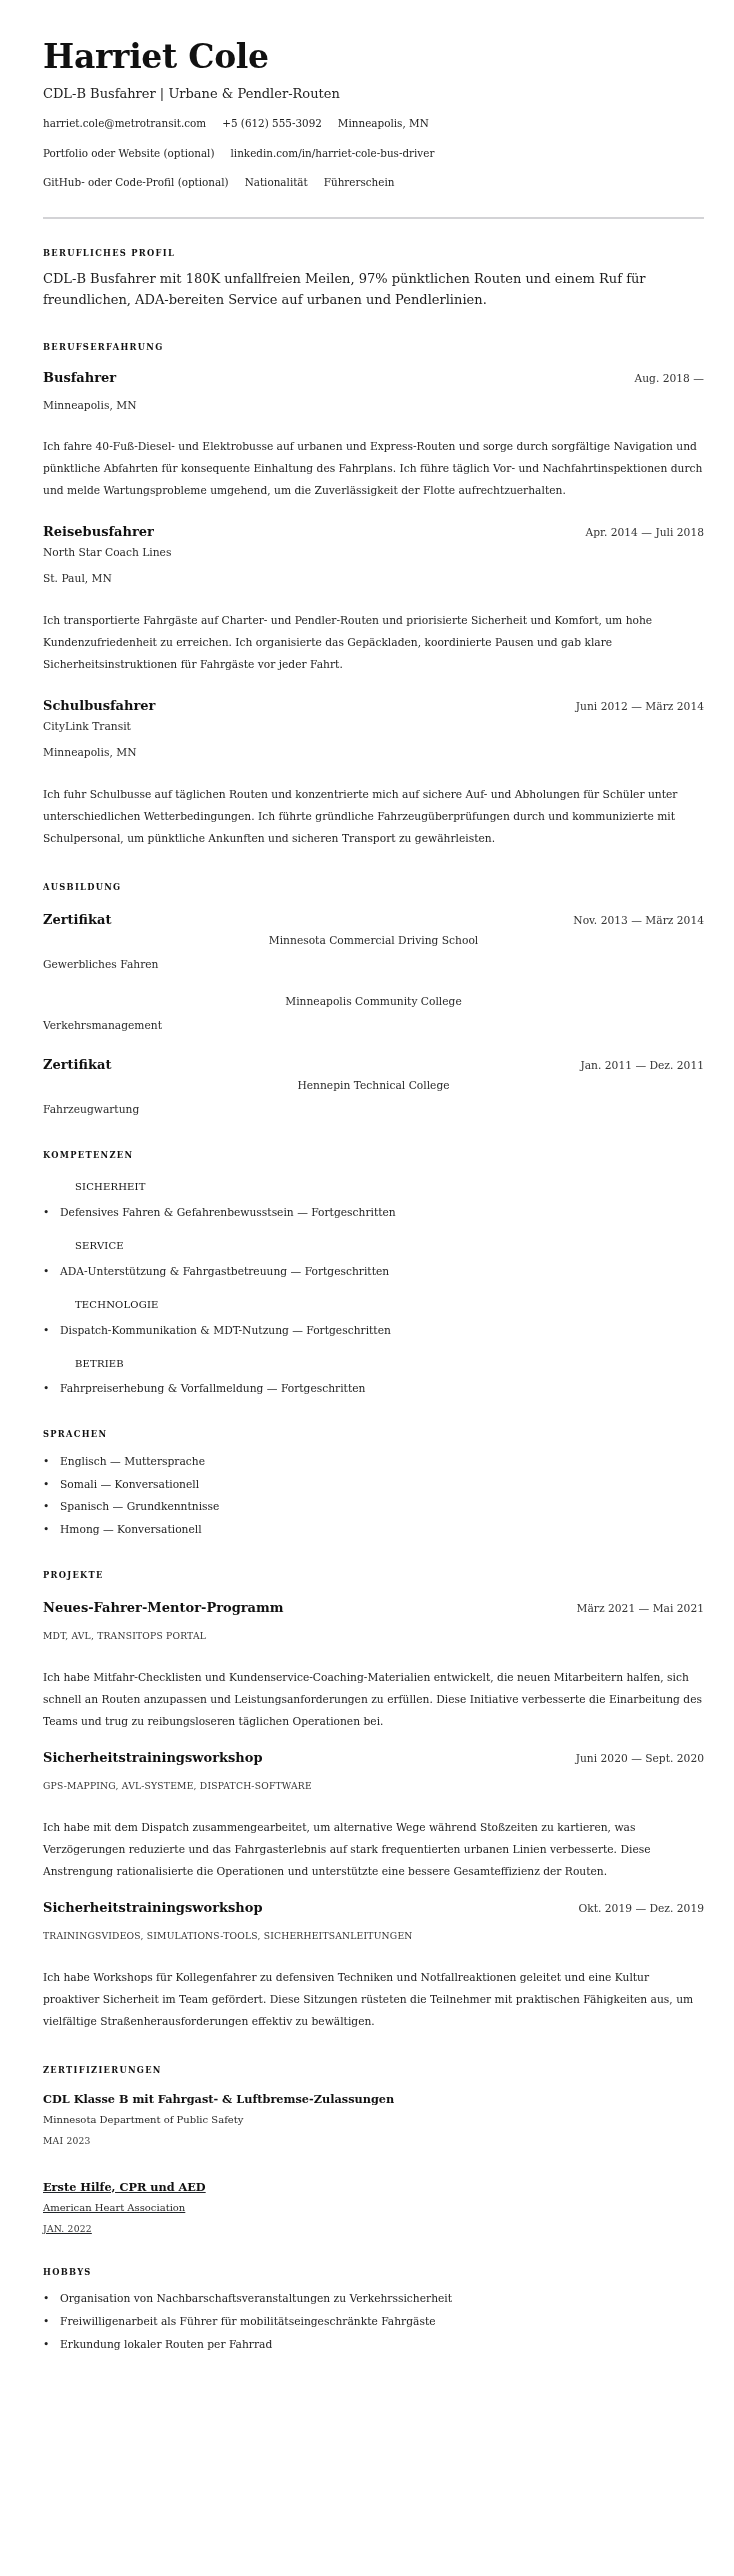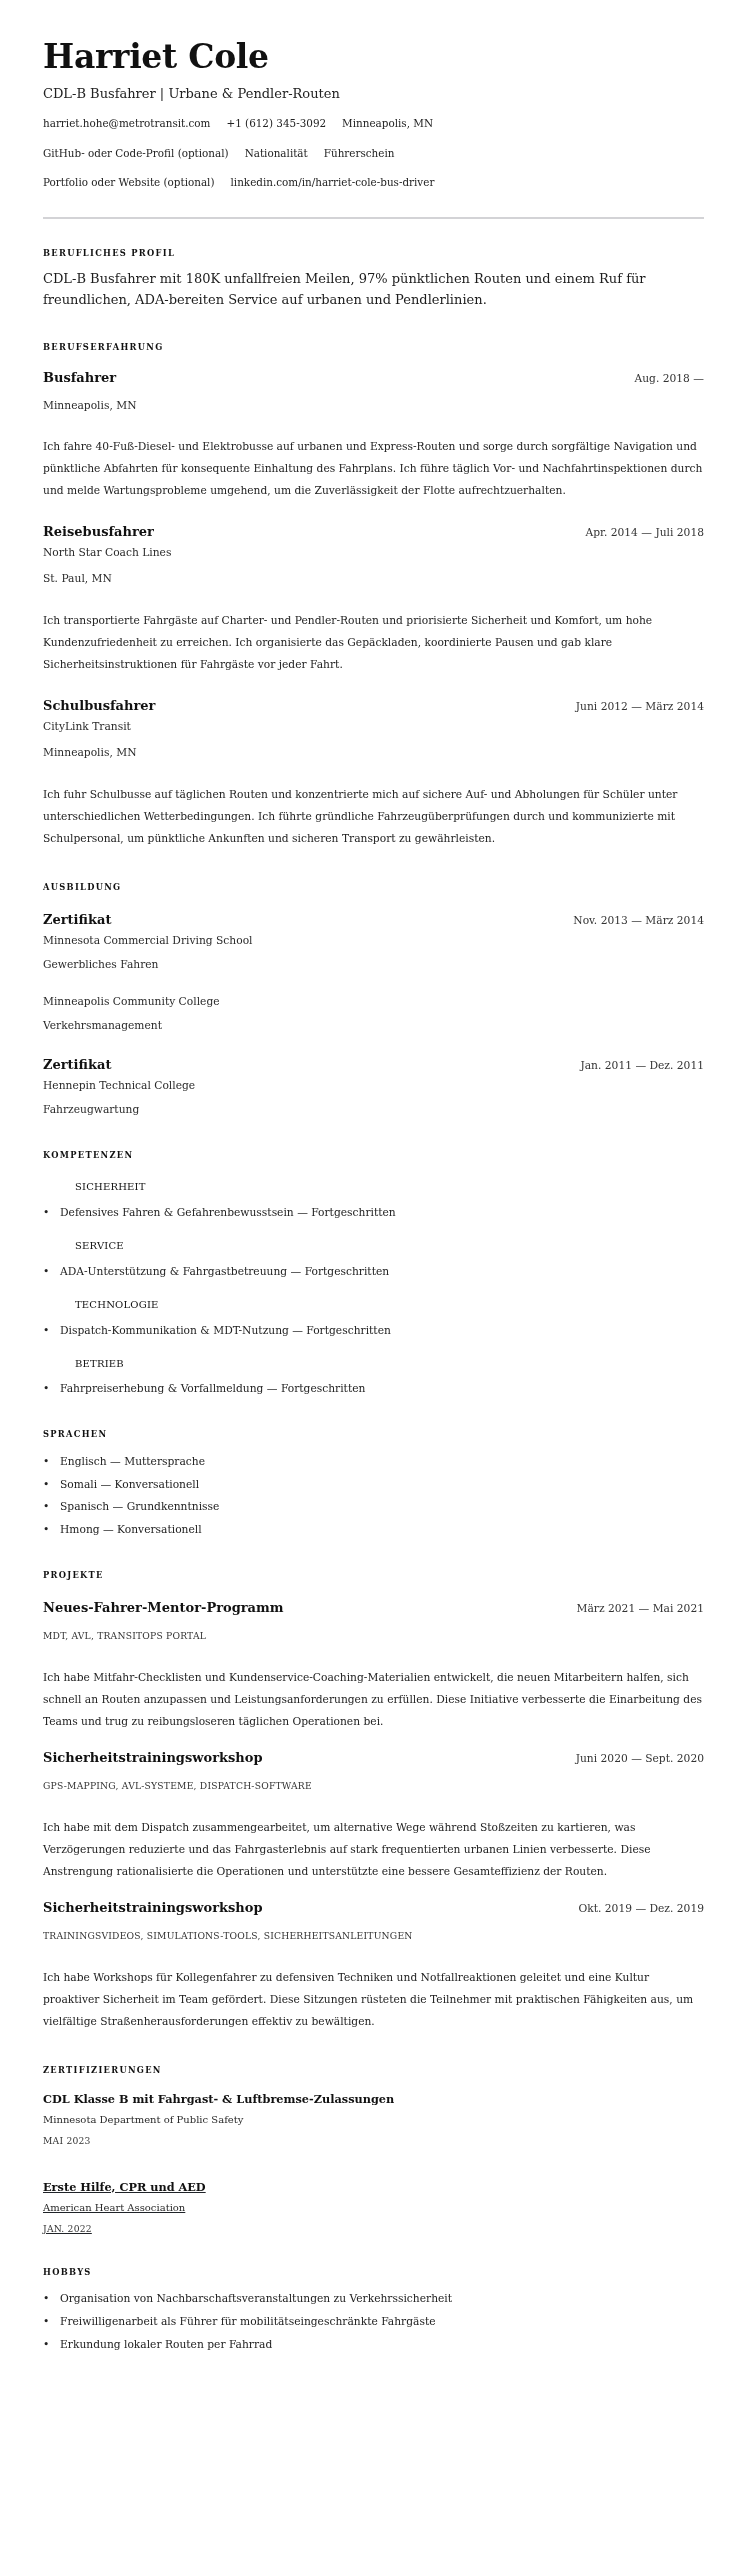--- a/index.html
+++ b/index.html
@@ -29,21 +29,21 @@
   .entry-date { font-size: 10.7px; color: #333; white-space: nowrap; line-height: 14.7px; }
   .entry-sub { font-size: 10.7px; color: #2a2a2a; line-height: 14.7px; }
   .entry-desc { font-size: 10.7px; line-height: 22px; color: #222; margin-top: 23px; }
 
   .job { margin-top: 16px; }
   .job .company { margin-top: 4.9px; }
   .job .location { margin-top: 11.6px; }
   .job + .job { margin-top: 21px; }
 
   .edu { margin-top: 18.4px; }
-  .edu .school { margin-top: 4.9px; }
+  .edu .school { margin-top: 4.9px; text-align: center; }
   .edu .field { margin-top: 9.8px; }
   .edu + .edu { margin-top: 22px; }
 
   .skill-group-title { font-size: 10px; font-weight: normal; color: #111; margin-top: 18.4px; line-height: 14.7px; letter-spacing: 0.2px; margin-left: 32px; }
   .skill-group-title.first { margin-top: 19.6px; }
   ul.bullets { list-style: none; margin-top: 11px; }
   ul.bullets li { font-size: 10.7px; line-height: 14.7px; color: #222; position: relative; padding-left: 17px; }
   ul.bullets li::before { content: "•"; position: absolute; left: 0; top: 0; color: #222; }
   ul.tight li + li { margin-top: 8px; }
   ul.tight { margin-top: 14.7px; }
@@ -62,32 +62,32 @@
 </head>
 <body>
 
 <div class="page">
 
   <header>
     <h1 class="name">Harriet Cole</h1>
     <div class="subtitle">CDL-B Busfahrer | Urbane &amp; Pendler-Routen</div>
 
     <div class="contact-row">
-      <span>harriet.hohe@metrotransit.com</span>
-      <span>+1 (612) 345-3092</span>
+      <span>harriet.cole@metrotransit.com</span>
+      <span>+5 (612) 555-3092</span>
       <span>Minneapolis, MN</span>
+    </div>
+    <div class="contact-row">
+      <span>Portfolio oder Website (optional)</span>
+      <span>linkedin.com/in/harriet-cole-bus-driver</span>
     </div>
     <div class="contact-row">
       <span>GitHub- oder Code-Profil (optional)</span>
       <span>Nationalität</span>
       <span>Führerschein</span>
-    </div>
-    <div class="contact-row">
-      <span>Portfolio oder Website (optional)</span>
-      <span>linkedin.com/in/harriet-cole-bus-driver</span>
     </div>
   </header>
 
   <div class="divider"></div>
 
   <section>
     <h2 class="section-title first">BERUFLICHES PROFIL</h2>
     <p class="profile-text">CDL-B Busfahrer mit 180K unfallfreien Meilen, 97% pünktlichen Routen und einem Ruf für freundlichen, ADA-bereiten Service auf urbanen und Pendlerlinien.</p>
   </section>
 

